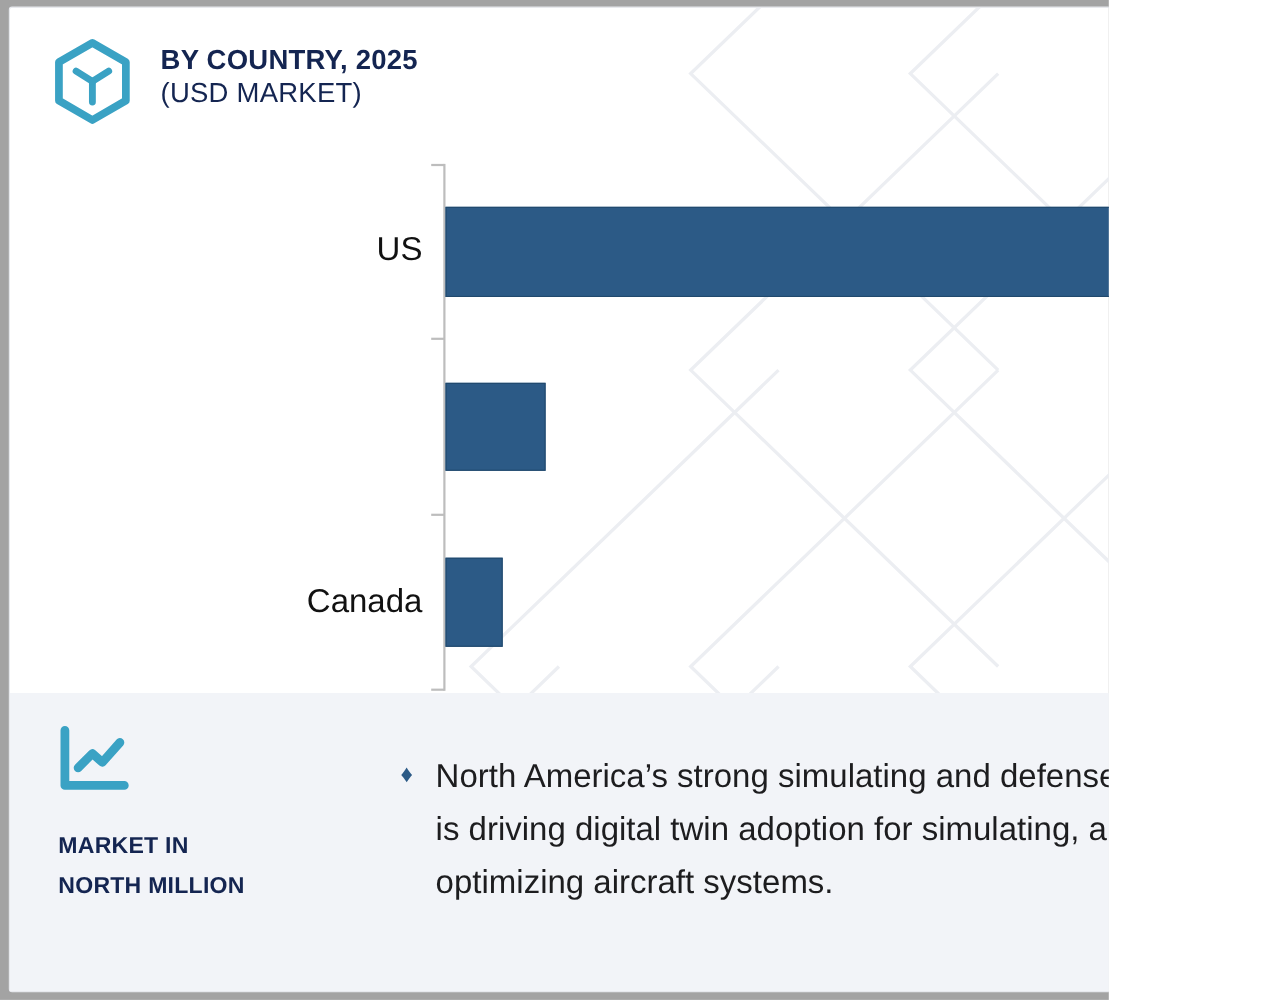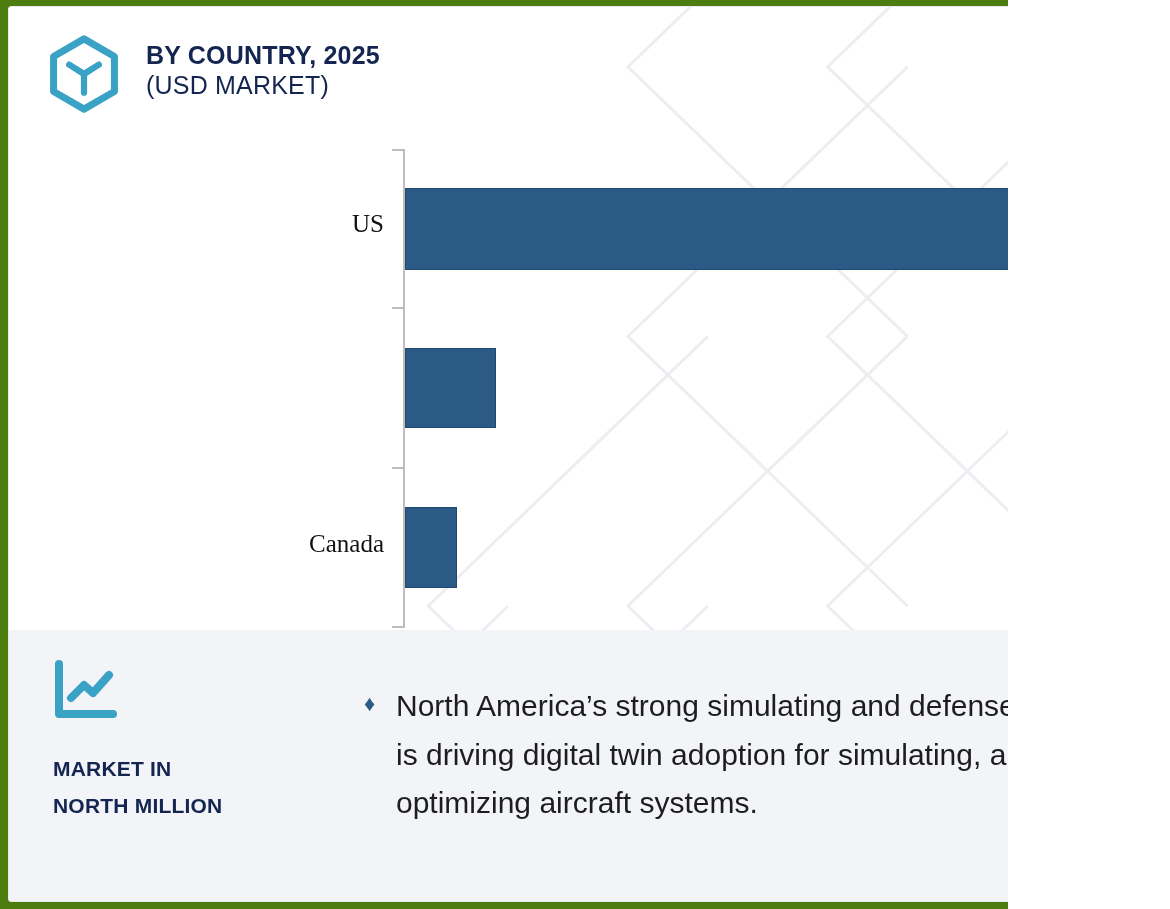--- a/index.html
+++ b/index.html
@@ -12,21 +12,21 @@
     height: 909px;
     font-family: "Liberation Sans", sans-serif;
     overflow: hidden;
   }
 
   
   #page {
     position: relative;
     width: 1008px;
     height: 909px;
-    background: #4d7c0f;
+    background: #a3a3a3;
     box-sizing: border-box;
     overflow: hidden;
   }
   #card {
     position: absolute;
     left: 8px;
     top: 6px;
     width: 1154px;
     height: 896px;
     background: #ffffff;
@@ -87,23 +87,23 @@
     top: 0;
     width: 1154px;
     height: 630px;
     z-index: 2;
   }
   .cat-label {
     position: absolute;
     right: 0;
     width: 340px;
     text-align: right;
-    font-size: 25px;
+    font-size: 30px;
     color: #111111;
-    font-family: Liberation Serif, serif;
+    font-family: Liberation Sans, sans-serif;
     white-space: nowrap;
   }
   .bar {
     position: absolute;
     background: #2c5a86;
     border: 1px solid #21496d;
     box-sizing: border-box;
   }
   #axis-line {
     position: absolute;

